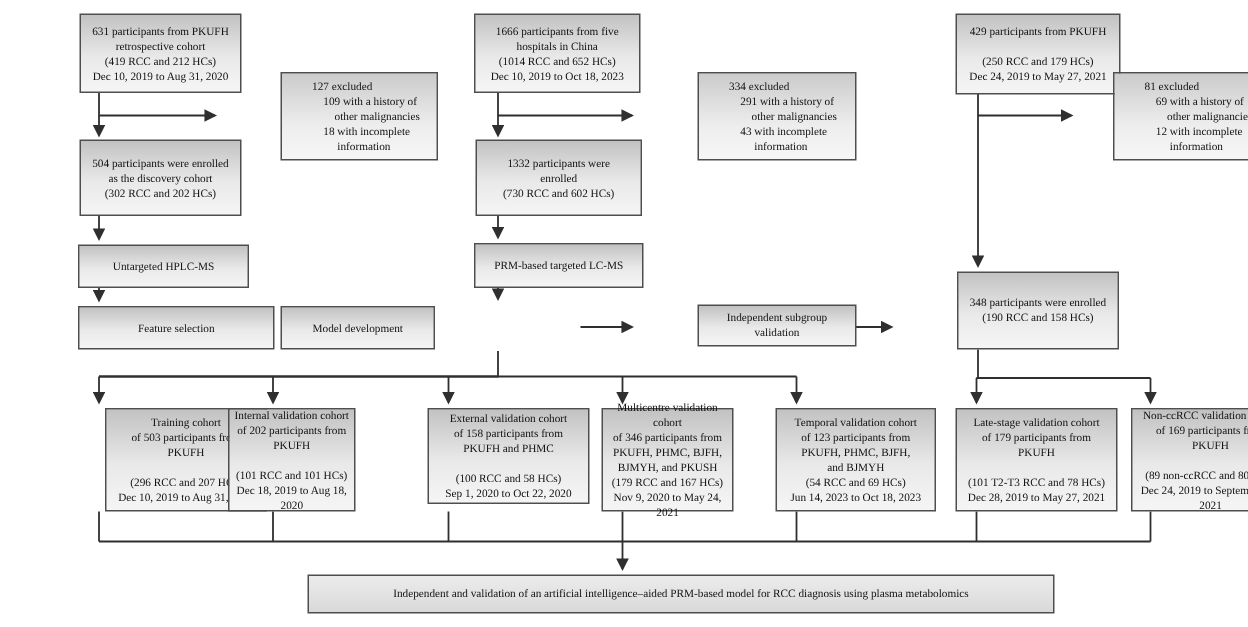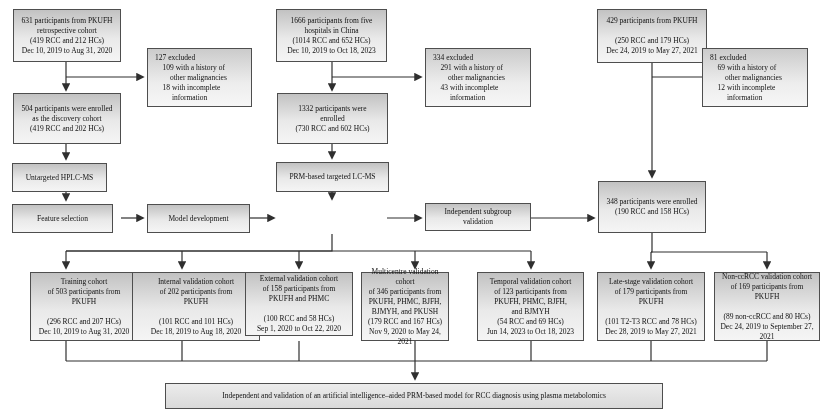--- a/index.html
+++ b/index.html
@@ -8,23 +8,24 @@
     font-family:"Liberation Serif","DejaVu Serif",serif;
   }
   #connectors{position:absolute;left:0;top:0;width:832px;height:418px;}
   .box{
     position:absolute;box-sizing:border-box;
     display:flex;align-items:center;justify-content:center;
     text-align:center;white-space:pre-line;
     font-size:7.5px;line-height:10px;color:#111;
     border:1.5px solid #4e4e4e;
     background:linear-gradient(180deg,#c2c2c2 0%,#e9e9e9 55%,#f5f5f5 100%);
+    margin-left:40px;
   }
   .box.excl{
-    justify-content:flex-start;text-align:left;white-space:pre;padding-left:7px;
+    justify-content:flex-start;text-align:left;white-space:pre;padding-left:20px;
     background:linear-gradient(180deg,#cbcbcb 0%,#ededed 60%,#f6f6f6 100%);
   }
   .box.footer-bar{
     background:linear-gradient(180deg,#ececec 0%,#d9d9d9 100%);
     font-size:7.5px;
   }
 </style>
 </head>
 <body>
 
@@ -104,42 +105,42 @@
 (250 RCC and 179 HCs)
 Dec 24, 2019 to May 27, 2021</div>
   <div class="box excl" style="left:702px;top:48px;width:106px;height:59px">81 excluded
     69 with a history of
         other malignancies
     12 with incomplete
          information</div>
 
   <div class="box" style="left:13px;top:93px;width:108px;height:51px">504 participants were enrolled
 as the discovery cohort
-(419 RCC and 202 HCs)</div>
+(302 RCC and 202 HCs)</div>
   <div class="box" style="left:277px;top:93px;width:111px;height:51px">1332 participants were
 enrolled
 (730 RCC and 602 HCs)</div>
 
-  <div class="box" style="left:12px;top:163px;width:95px;height:29px">Untargeted HPLC-MS</div>
+  <div class="box" style="left:12px;top:163px;width:114px;height:29px">Untargeted HPLC-MS</div>
   <div class="box" style="left:276px;top:162px;width:113px;height:30px">PRM-based targeted LC-MS</div>
 
-  <div class="box" style="left:12px;top:204px;width:101px;height:29px">Feature selection</div>
+  <div class="box" style="left:12px;top:204px;width:131px;height:29px">Feature selection</div>
   <div class="box" style="left:147px;top:204px;width:103px;height:29px">Model development</div>
   <div class="box" style="left:425px;top:203px;width:106px;height:28px">Independent subgroup
 validation</div>
   <div class="box" style="left:598px;top:181px;width:108px;height:52px">348 participants were enrolled
 (190 RCC and 158 HCs)</div>
 
   <div class="box" style="left:30px;top:272px;width:108px;height:69px">Training cohort
 of 503 participants from
 PKUFH
 
 (296 RCC and 207 HCs)
 Dec 10, 2019 to Aug 31, 2020</div>
-  <div class="box" style="left:132px;top:272px;width:128px;height:69px">Internal validation cohort
+  <div class="box" style="left:112px;top:272px;width:85px;height:69px">Internal validation cohort
 of 202 participants from
 PKUFH
 
 (101 RCC and 101 HCs)
 Dec 18, 2019 to Aug 18, 2020</div>
   <div class="box" style="left:245px;top:272px;width:108px;height:64px">External validation cohort
 of 158 participants from
 PKUFH and PHMC
 
 (100 RCC and 58 HCs)

